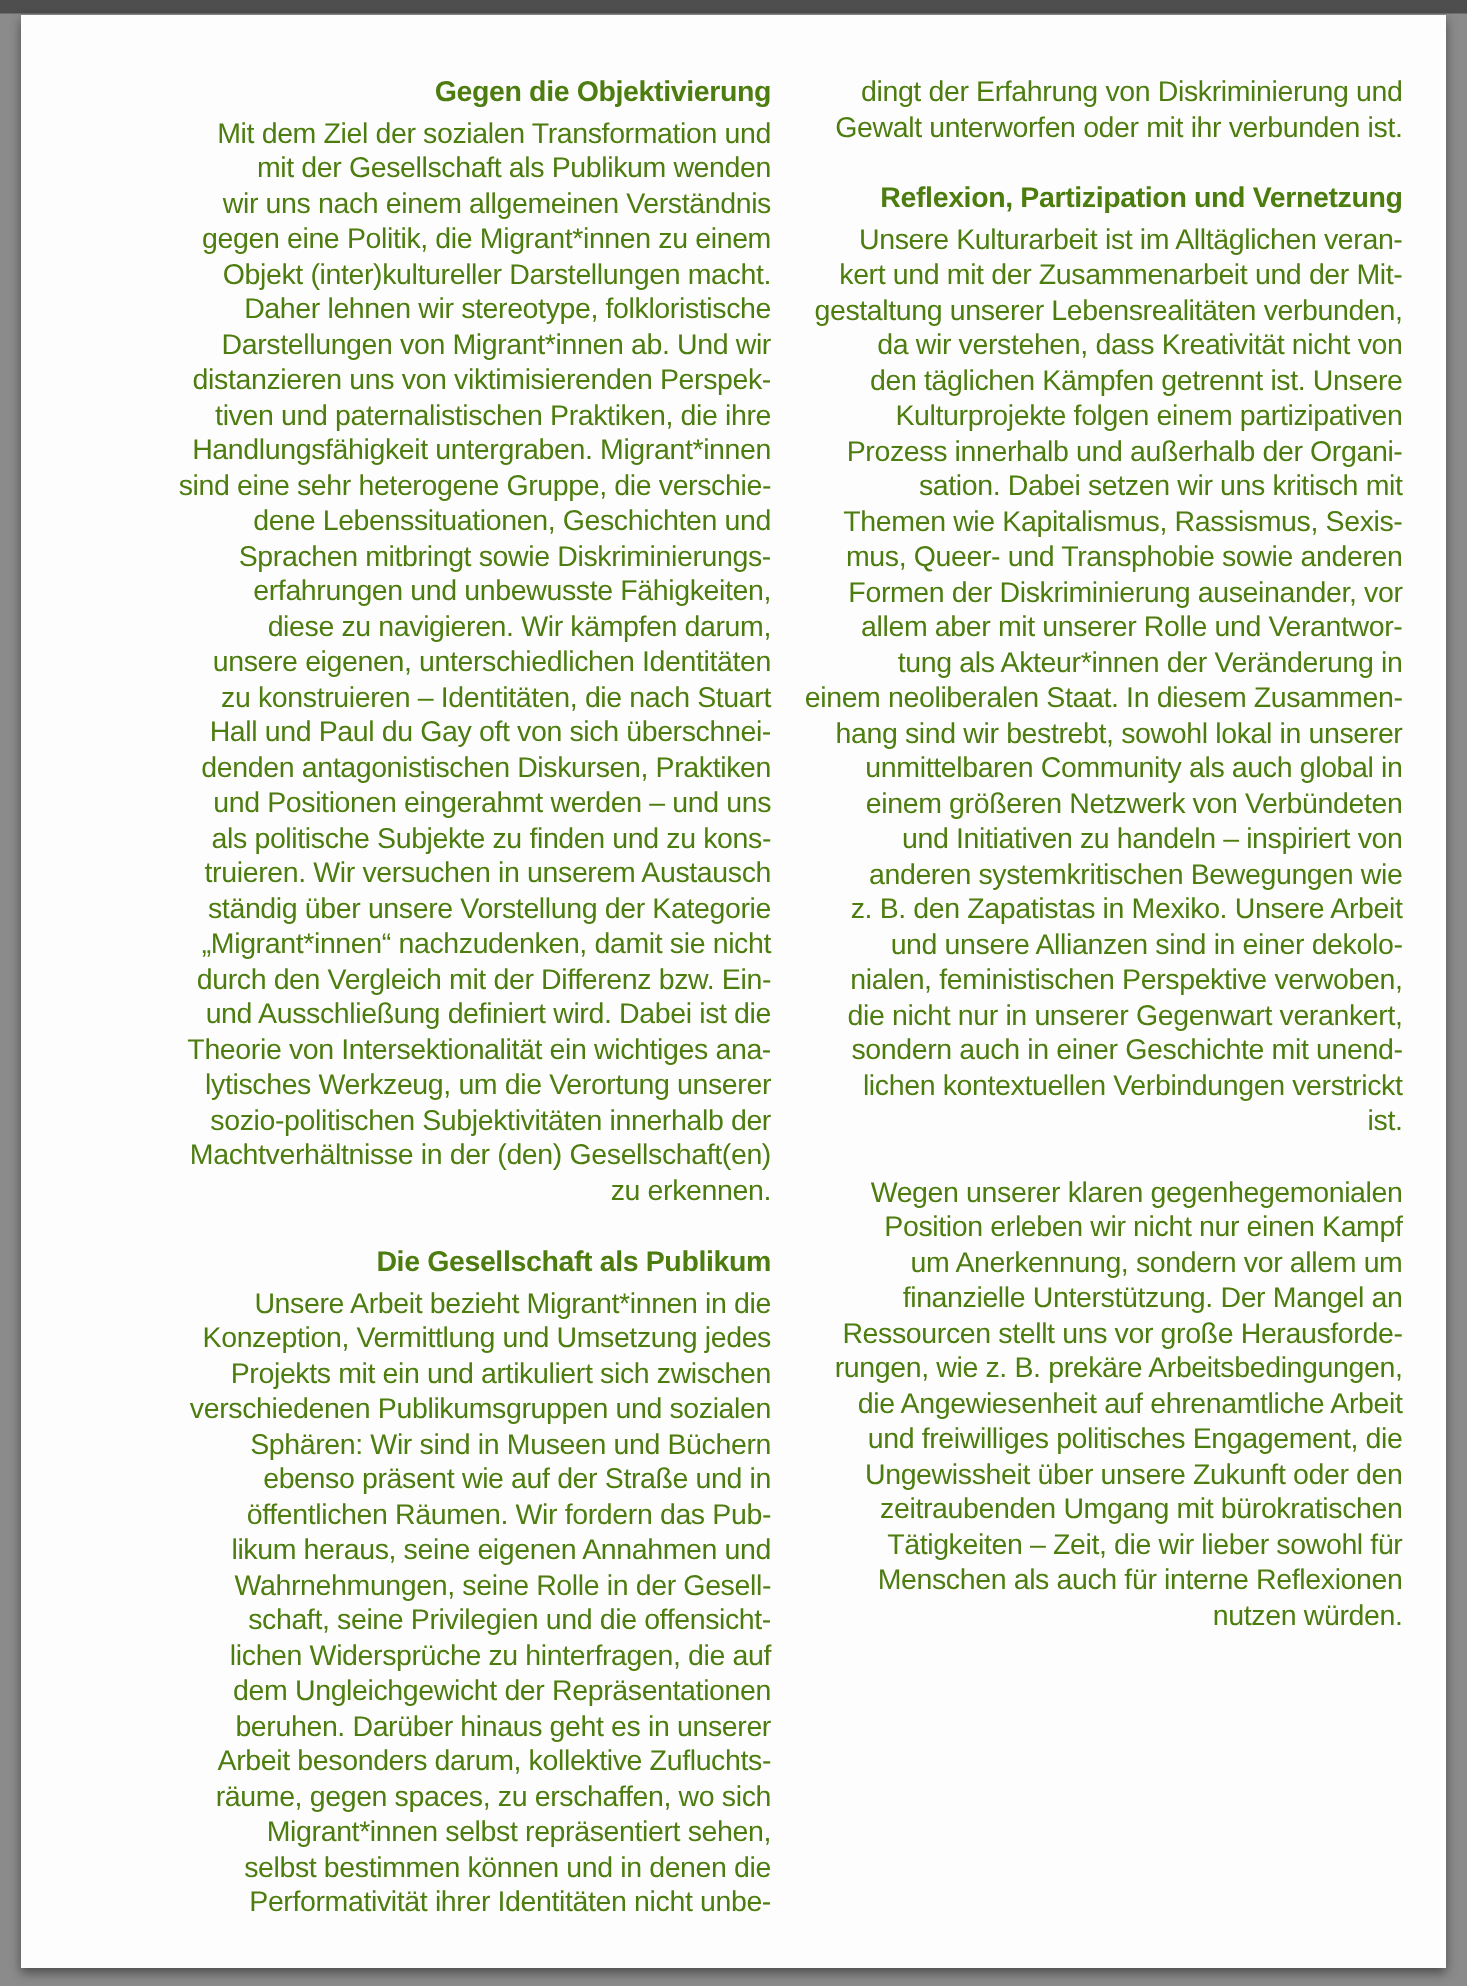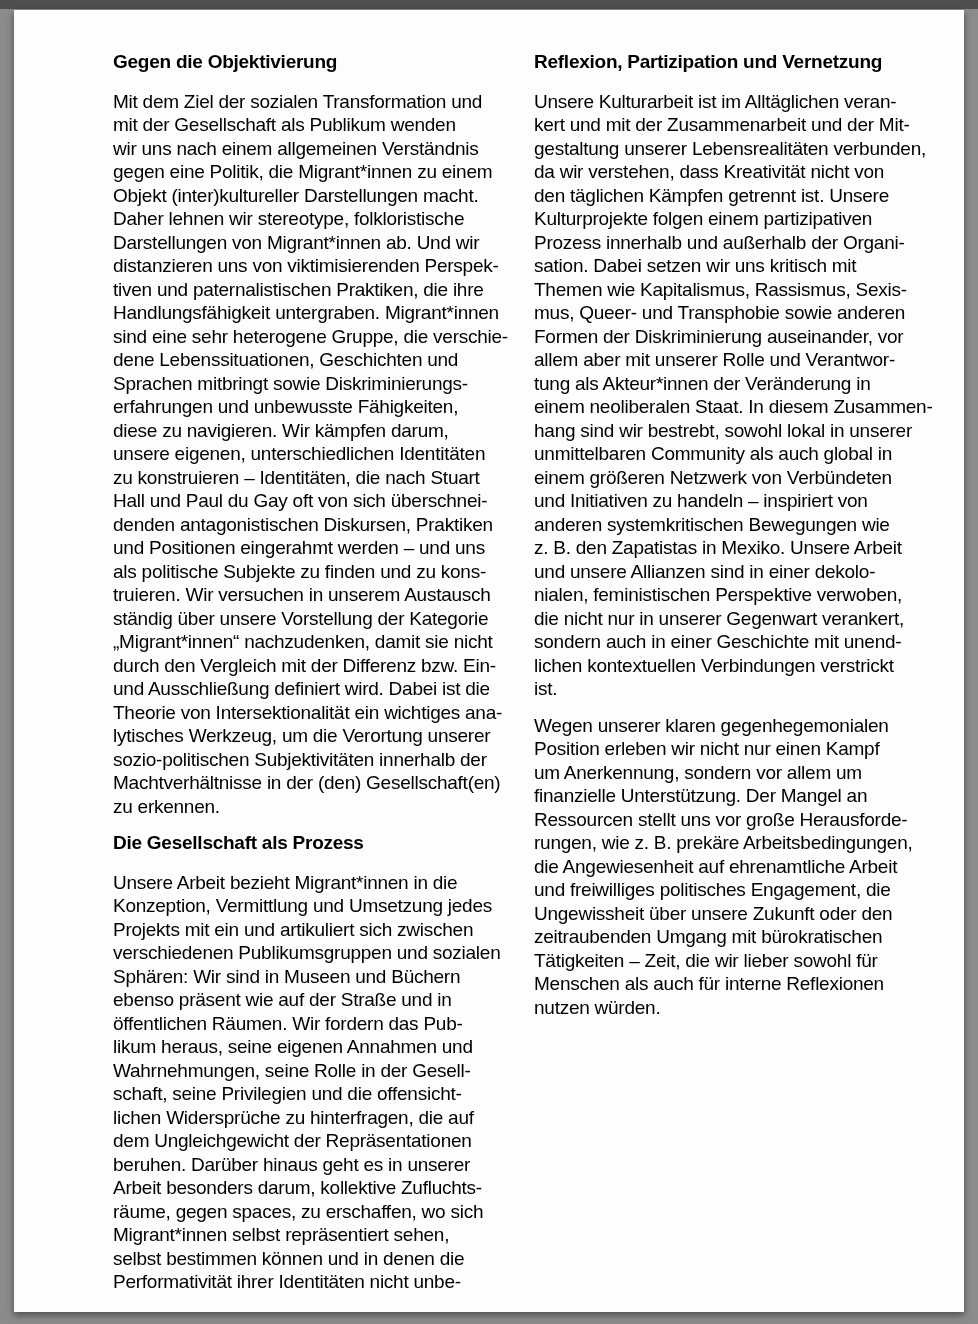--- a/index.html
+++ b/index.html
@@ -19,33 +19,34 @@
     width:950px; height:1302px;
     background:#fdfdfd;
     box-shadow:0 3px 7px rgba(0,0,0,0.45);
   }
   .content {
     position:absolute; left:99px; top:40px;
     display:flex; gap:20px;
   }
   .col {
     width:401px;
-    color:#000000;
+    color:#4d7c0f;
     font-size:19px;
     line-height:23.5px;
     letter-spacing:-0.25px;
+    text-align:right;
   }
   .block {
     margin:0;
     white-space:pre;
     font-weight:400;
     font-size:19px;
   }
-  .block + .block { margin-top:13px; }
-  h3.heading + p.para { margin-top:16px; }
+  .block + .block { margin-top:24px; }
+  h3.heading + p.para { margin-top:4px; }
   .heading { font-weight:700; }
   .bold { font-weight:400; }
 </style>
 </head>
 <body>
 
 <div class="scan-edge-top"></div>
 
 <div class="page">
   <div class="content">
@@ -75,41 +76,43 @@
 truieren. Wir versuchen in unserem Austausch
 ständig über unsere Vorstellung der Kategorie
 „Migrant*innen“ nachzudenken, damit sie nicht
 durch den Vergleich mit der Differenz bzw. Ein-
 und Ausschließung definiert wird. Dabei ist die
 Theorie von Intersektionalität ein wichtiges ana-
 lytisches Werkzeug, um die Verortung unserer
 sozio-politischen Subjektivitäten innerhalb der
 Machtverhältnisse in der (den) Gesellschaft(en)
 zu erkennen.</span></p>
-        <h3 class="block heading"><span>Die Gesellschaft als Prozess</span></h3>
+        <h3 class="block heading"><span>Die Gesellschaft als Publikum</span></h3>
         <p class="block para"><span>Unsere Arbeit bezieht Migrant*innen in die
 Konzeption, Vermittlung und Umsetzung jedes
 Projekts mit ein und artikuliert sich zwischen
 verschiedenen Publikumsgruppen und sozialen
 Sphären: Wir sind in Museen und Büchern
 ebenso präsent wie auf der Straße und in
 öffentlichen Räumen. Wir fordern das Pub-
 likum heraus, seine eigenen Annahmen und
 Wahrnehmungen, seine Rolle in der Gesell-
 schaft, seine Privilegien und die offensicht-
 lichen Widersprüche zu hinterfragen, die auf
 dem Ungleichgewicht der Repräsentationen
 beruhen. Darüber hinaus geht es in unserer
 Arbeit besonders darum, kollektive Zufluchts-
 räume, </span><span class="bold">gegen spaces</span><span>, zu erschaffen, wo sich
 Migrant*innen selbst repräsentiert sehen,
 selbst bestimmen können und in denen die
 Performativität ihrer Identitäten nicht unbe-</span></p>
       </div>
     <div class="col">
+        <p class="block para"><span>dingt der Erfahrung von Diskriminierung und
+Gewalt unterworfen oder mit ihr verbunden ist.</span></p>
         <h3 class="block heading"><span>Reflexion, Partizipation und Vernetzung</span></h3>
         <p class="block para"><span>Unsere Kulturarbeit ist im Alltäglichen veran-
 kert und mit der Zusammenarbeit und der Mit-
 gestaltung unserer Lebensrealitäten verbunden,
 da wir verstehen, dass Kreativität nicht von
 den täglichen Kämpfen getrennt ist. Unsere
 Kulturprojekte folgen einem partizipativen
 Prozess innerhalb und außerhalb der Organi-
 sation. Dabei setzen wir uns kritisch mit
 Themen wie Kapitalismus, Rassismus, Sexis-

